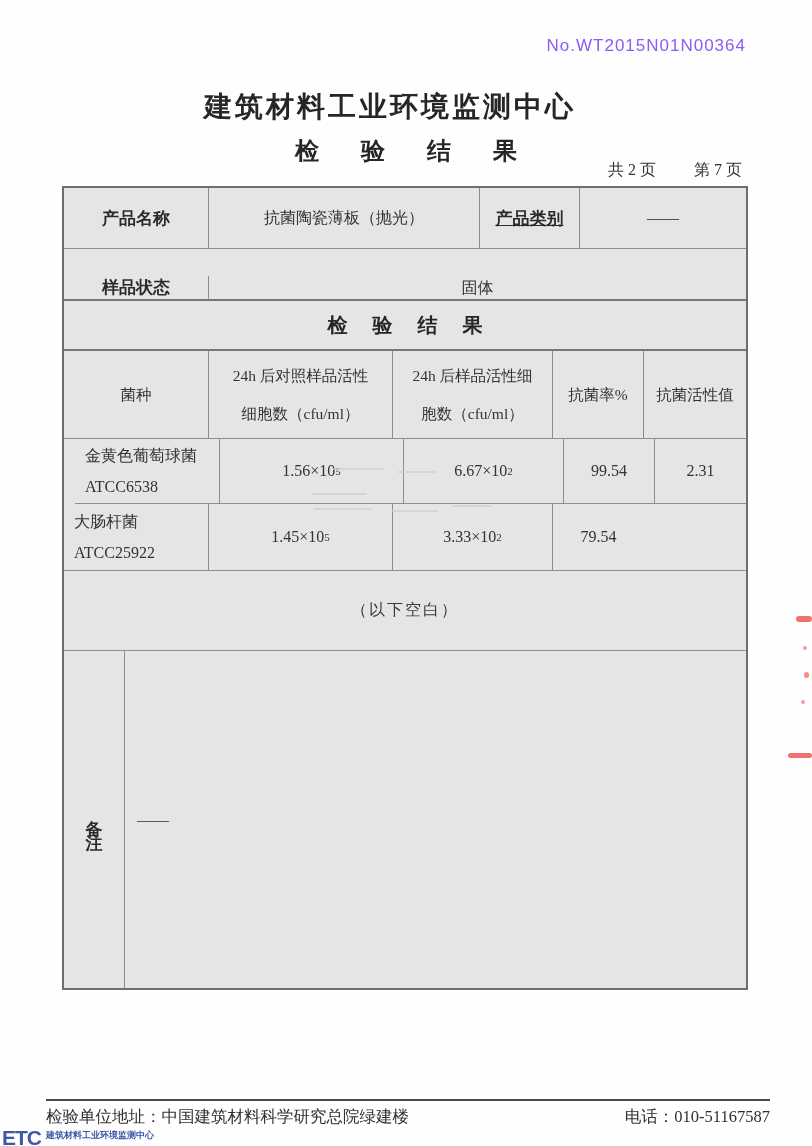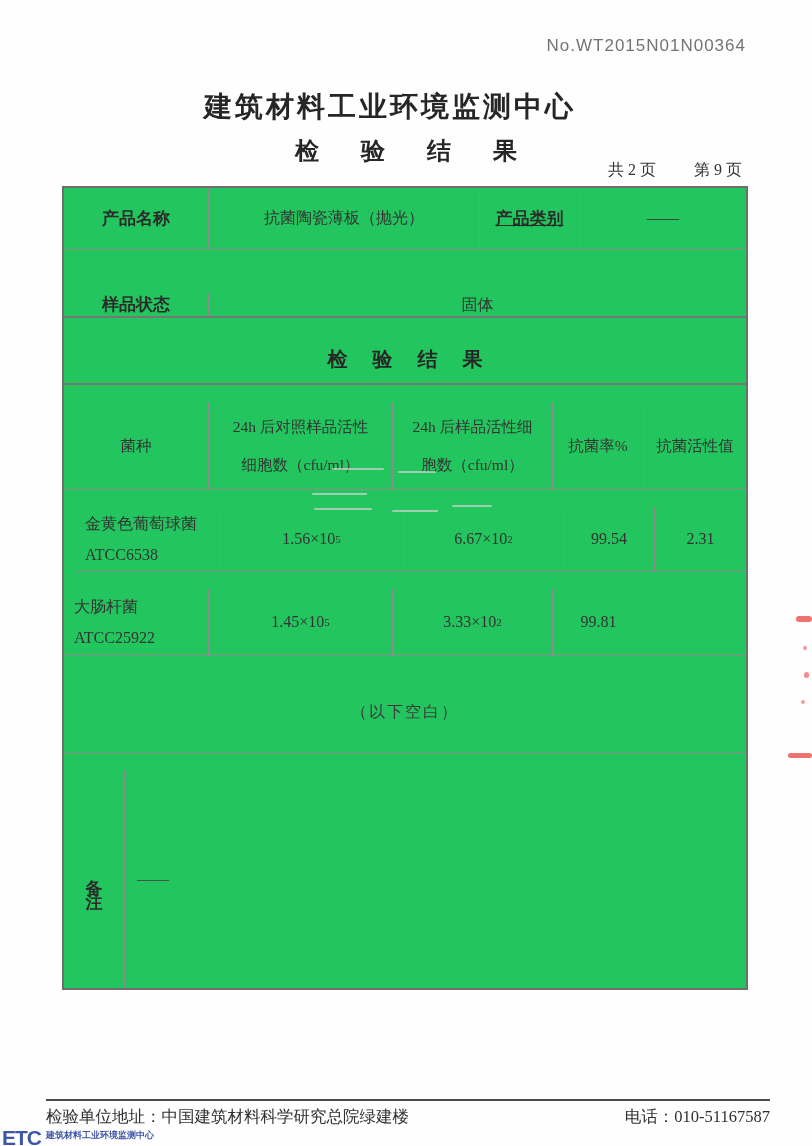--- a/index.html
+++ b/index.html
@@ -13,21 +13,21 @@
     position: relative;
     width: 812px; height: 1146px;
     background: #fefefe;
     overflow: hidden;
   }
 
   
   .doc-number {
     position: absolute; top: 36px; right: 66px;
     font-family: "Liberation Sans", "DejaVu Sans", sans-serif;
-    font-size: 17px; letter-spacing: 1px; color: #737373;
+    font-size: 17px; letter-spacing: 1px; color: #8b5cf6;
   }
   .org-title {
     position: absolute; top: 88px; left: 0; width: 780px;
     text-align: center;
     font-size: 28px; font-weight: bold; letter-spacing: 3px; color: #262626;
   }
   .report-title {
     position: absolute; top: 135px; left: 0; width: 812px;
     text-align: center;
     font-size: 24px; font-weight: bold; letter-spacing: 18px;
@@ -38,22 +38,21 @@
     font-size: 16px; color: #333;
   }
   .page-info .gap { display: inline-block; width: 38px; }
 
   
   .report-table {
     position: absolute; top: 186px; left: 62px;
     width: 686px; height: 804px;
     border: 2px solid #6e6e6e;
     display: flex; flex-direction: column;
-    background: #22c55e;
-    gap: 17px;
+    background: #e5e5e5;
   }
   .trow { display: flex; border-bottom: 1px solid #8d8d8d; }
   .trow:last-child { border-bottom: none; }
   .tcell {
     border-right: 1px solid #8d8d8d;
     display: flex; align-items: center; justify-content: center;
     text-align: center; font-size: 16px; color: #333;
   }
   .tcell:last-child { border-right: none; }
   .label { font-weight: bold; font-size: 17px; color: #2b2b2b; }
@@ -141,21 +140,21 @@
 <body>
 
 <div class="page">
 
   <div class="doc-number">No.WT2015N01N00364</div>
 
   <div class="org-title">建筑材料工业环境监测中心</div>
   <div class="report-title">检 验 结 果</div>
 
   <div class="page-info">
-    <span>共 2 页</span><span class="gap"></span><span>第 9 页</span>
+    <span>共 2 页</span><span class="gap"></span><span>第 7 页</span>
   </div>
 
   <div class="report-table">
 
     <div class="trow row-product">
       <div class="tcell c-label label">产品名称</div>
       <div class="tcell c-pname">抗菌陶瓷薄板（抛光）</div>
       <div class="tcell c-ptype label">产品类别</div>
       <div class="tcell c-rest">——</div>
     </div>
@@ -202,21 +201,21 @@
         <span>ATCC25922</span>
       </div>
       <div class="tcell c-ctrl num">
         <span>1.45×10</span>
           <sup>5</sup>
       </div>
       <div class="tcell c-samp num">
         <span>3.33×10</span>
           <sup>2</sup>
       </div>
-      <div class="tcell c-rate">99.81</div>
+      <div class="tcell c-rate">79.54</div>
     </div>
 
     <div class="trow row-blank">
       <div class="tcell blank-note">（以下空白）</div>
     </div>
 
     <div class="trow row-remark">
       <div class="tcell c-remark-label">
         <span class="remark-label-text">备注</span>
       </div>

